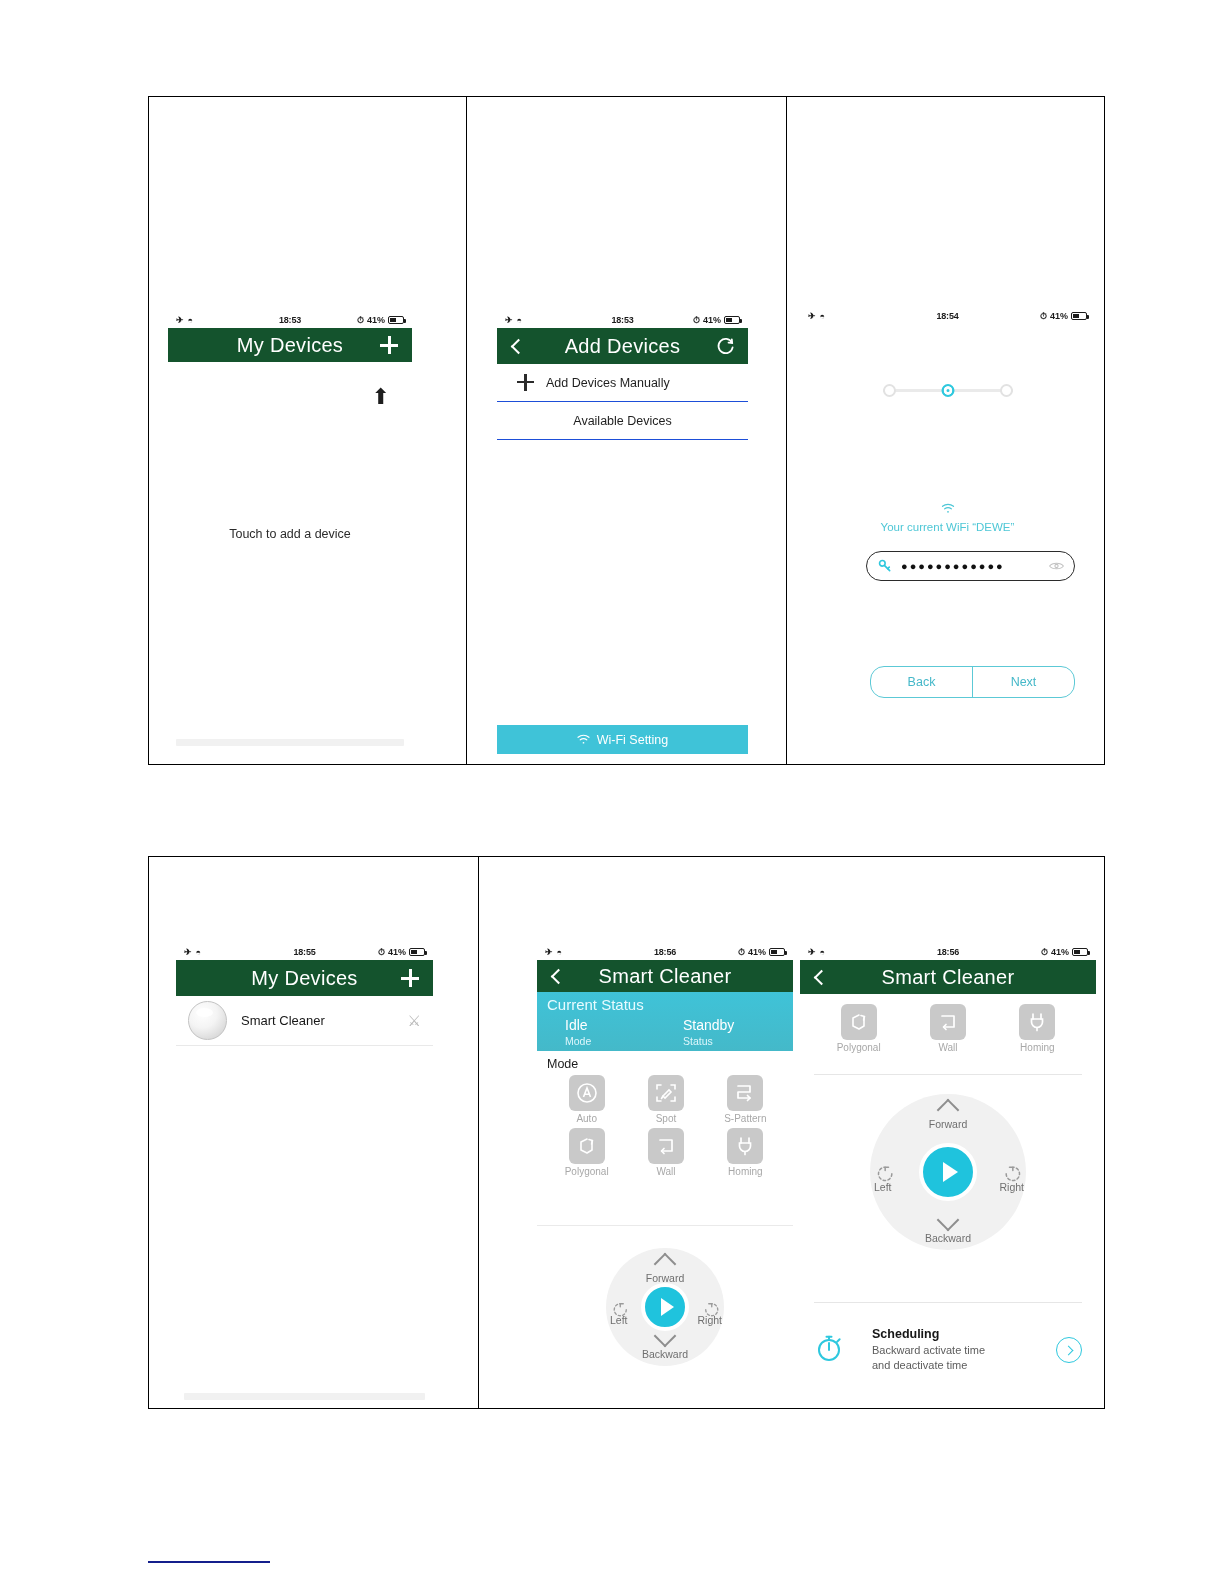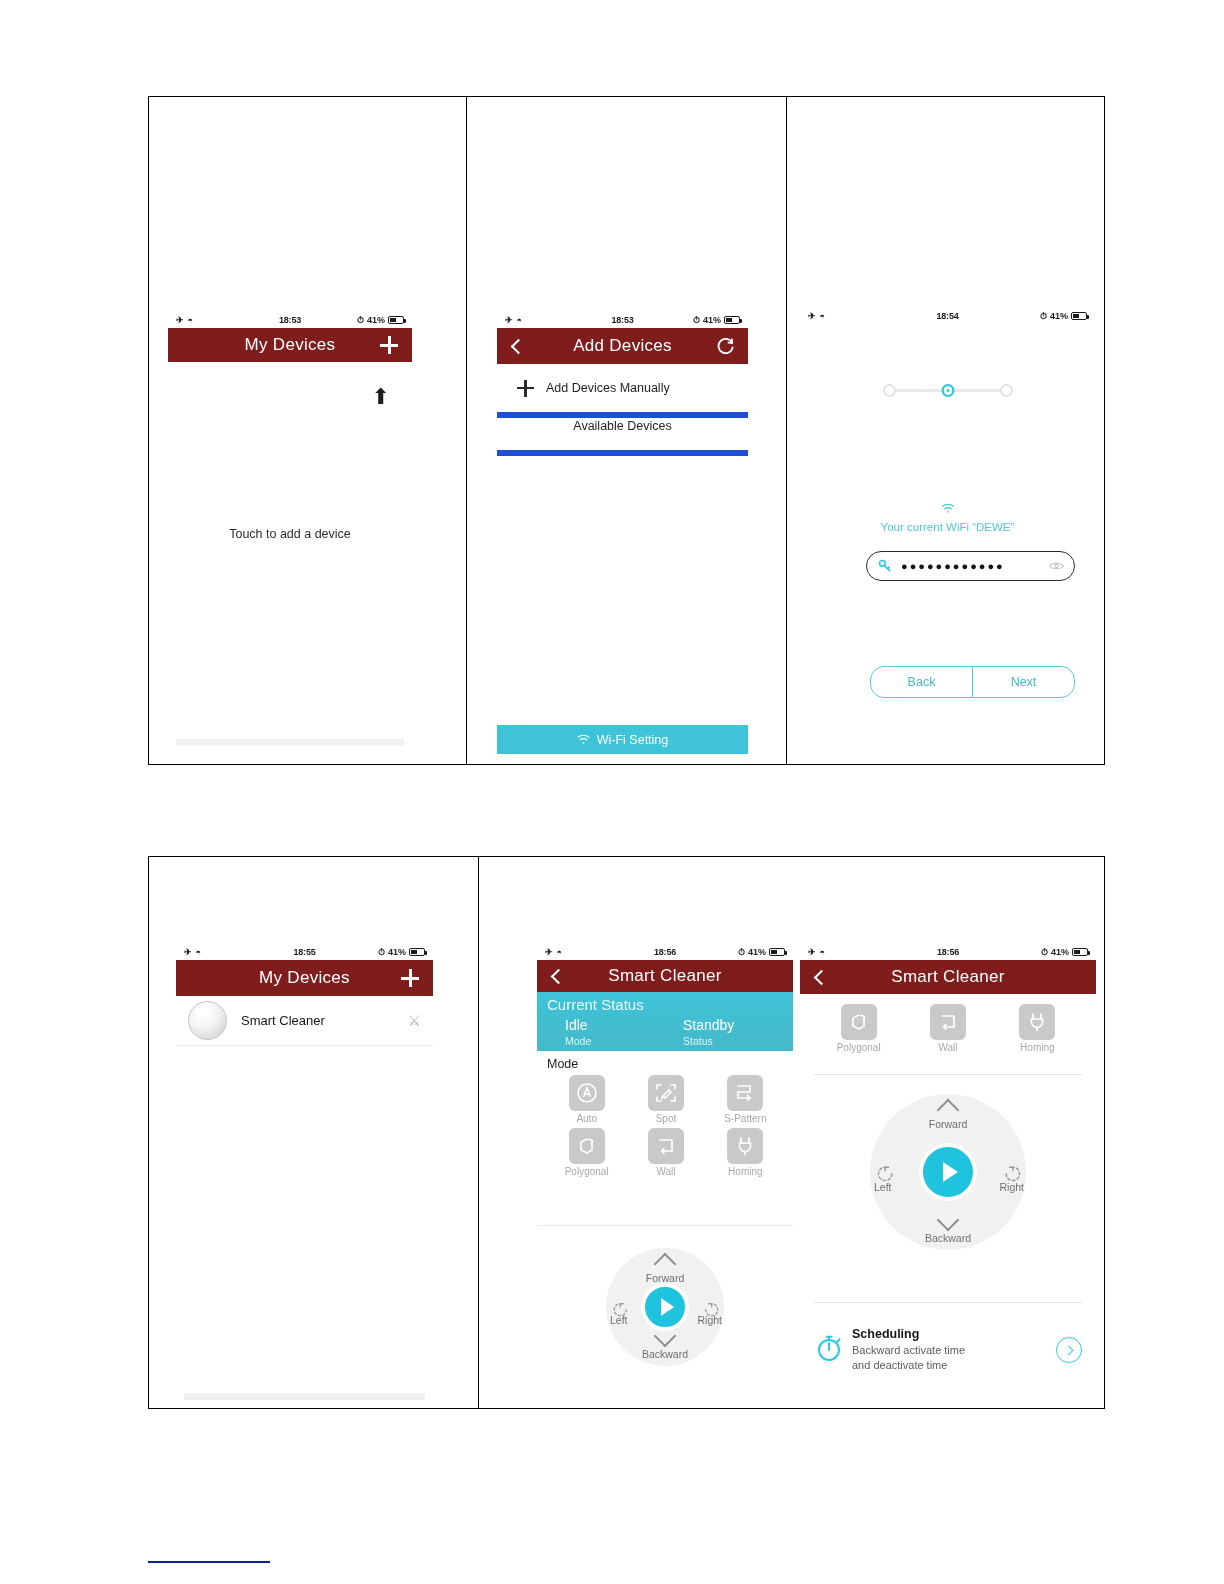--- a/index.html
+++ b/index.html
@@ -32,23 +32,23 @@
   .batt {
     width:16px; height:8px; border:1px solid #1b1b1b; border-radius:2px;
     position:relative; display:inline-block;
   }
   .batt::after{ content:""; position:absolute; right:-3px; top:2px; width:2px;height:4px;background:#1b1b1b;border-radius:0 1px 1px 0;}
   .batt i{ position:absolute; left:1px; top:1px; bottom:1px; width:41%; background:#1b1b1b; display:block;}
 
   
   .navbar {
     position:absolute; left:0; right:0;
-    background:#7f1d1d; color:#fff;
+    background:#14532d; color:#fff;
     display:flex; align-items:center; justify-content:center;
-    font-size: 17px; letter-spacing: .3px;
+    font-size: 20px; letter-spacing: .3px;
   }
   .navbar .nav-title{ flex:1; text-align:center; }
   .nav-left, .nav-right{
     position:absolute; display:flex; align-items:center; justify-content:center;
     width: 34px; height:100%; top:0; color:#fff;
   }
   .nav-left{ left:4px; } .nav-right{ right:6px; }
 
   .chev-left{ display:inline-block; width:11px; height:11px; border-left:2.6px solid #fff; border-bottom:2.6px solid #fff; transform: rotate(45deg); }
   .plus-icon{ position:relative; width:18px;height:18px; }
@@ -61,21 +61,21 @@
   #screen-my-devices { left: 168px; top: 312px; width: 244px; height: 440px; }
   #screen-my-devices .navbar{ top:16px; height:34px; }
   .up-arrow { position:absolute; right:22px; top:74px; color:#1d1d1d; font-size:22px; line-height:1; }
   .touch-hint { position:absolute; left:0; right:0; top:215px; text-align:center; font-size:12.5px; color:#2b2b2b; }
   .home-indicator{ position:absolute; left:8px; right:8px; bottom:6px; height:7px; background:#f1f1f1; border-radius:1px; }
 
   
   #screen-add-devices { left: 497px; top: 312px; width: 251px; height: 442px; }
   #screen-add-devices .navbar{ top:16px; height:36px; }
   .list-row{
-    position:absolute; left:0; right:0; height:54px; border-bottom:6px solid #1d4ed8;
+    position:absolute; left:0; right:0; height:38px; border-bottom:1px solid #1d4ed8;
     display:flex; align-items:center; font-size:12.5px; color:#1f1f1f;
   }
   #row-add-manually{ top:52px; padding-left:20px; gap:12px; }
   #row-add-manually .plus-dark{ position:relative; width:17px; height:17px; flex:0 0 auto;}
   #row-add-manually .plus-dark::before,#row-add-manually .plus-dark::after{content:"";position:absolute;background:#2b2b2b;}
   #row-add-manually .plus-dark::before{left:0;top:7px;width:17px;height:2.4px;}
   #row-add-manually .plus-dark::after{top:0;left:7.3px;height:17px;width:2.4px;}
   #row-available{ top:90px; justify-content:center; }
   .wifi-setting-btn{
     position:absolute; left:0; right:0; bottom:0; height:29px; background:#3fc3d8;
@@ -179,21 +179,21 @@
   
   #screen-cleaner-sched { left: 800px; top: 944px; width: 296px; height: 462px; }
   #screen-cleaner-sched .navbar{ top:16px; height:34px; }
   .mode-row-only{ position:absolute; left:0; right:0; top:56px; height:66px; padding:4px 14px 0 14px; }
   .mode-row-only .mode-grid{ row-gap:0; }
   .sched-divider{ position:absolute; left:14px; right:14px; background:#e6e6e6; height:1px; }
   #dpad-sched{ left:50%; margin-left:-78px; top:150px; width:156px; height:156px; }
   #dpad-sched .play{ width:58px; height:58px; }
   .sched-block{
     position:absolute; left:14px; right:14px; top:376px; height:60px;
-    display:flex; align-items:center; gap:8px;
+    display:flex; align-items:center; gap:28px;
   }
   .sched-text{ flex:1; }
   .sched-title{ font-size:12.5px; color:#161616; font-weight:bold; }
   .sched-sub{ font-size:11px; color:#5c5c5c; line-height:1.35; margin-top:2px;}
   .circle-chevron{
     width:26px;height:26px;border-radius:50%;border:1.6px solid #2ec8de;
     display:flex;align-items:center;justify-content:center;color:#2ec8de;flex:0 0 auto;
   }
   .circle-chevron i{ display:block; width:7px;height:7px;border-top:1.8px solid #2ec8de;border-right:1.8px solid #2ec8de;transform:rotate(45deg); margin-left:-2px;}
 

